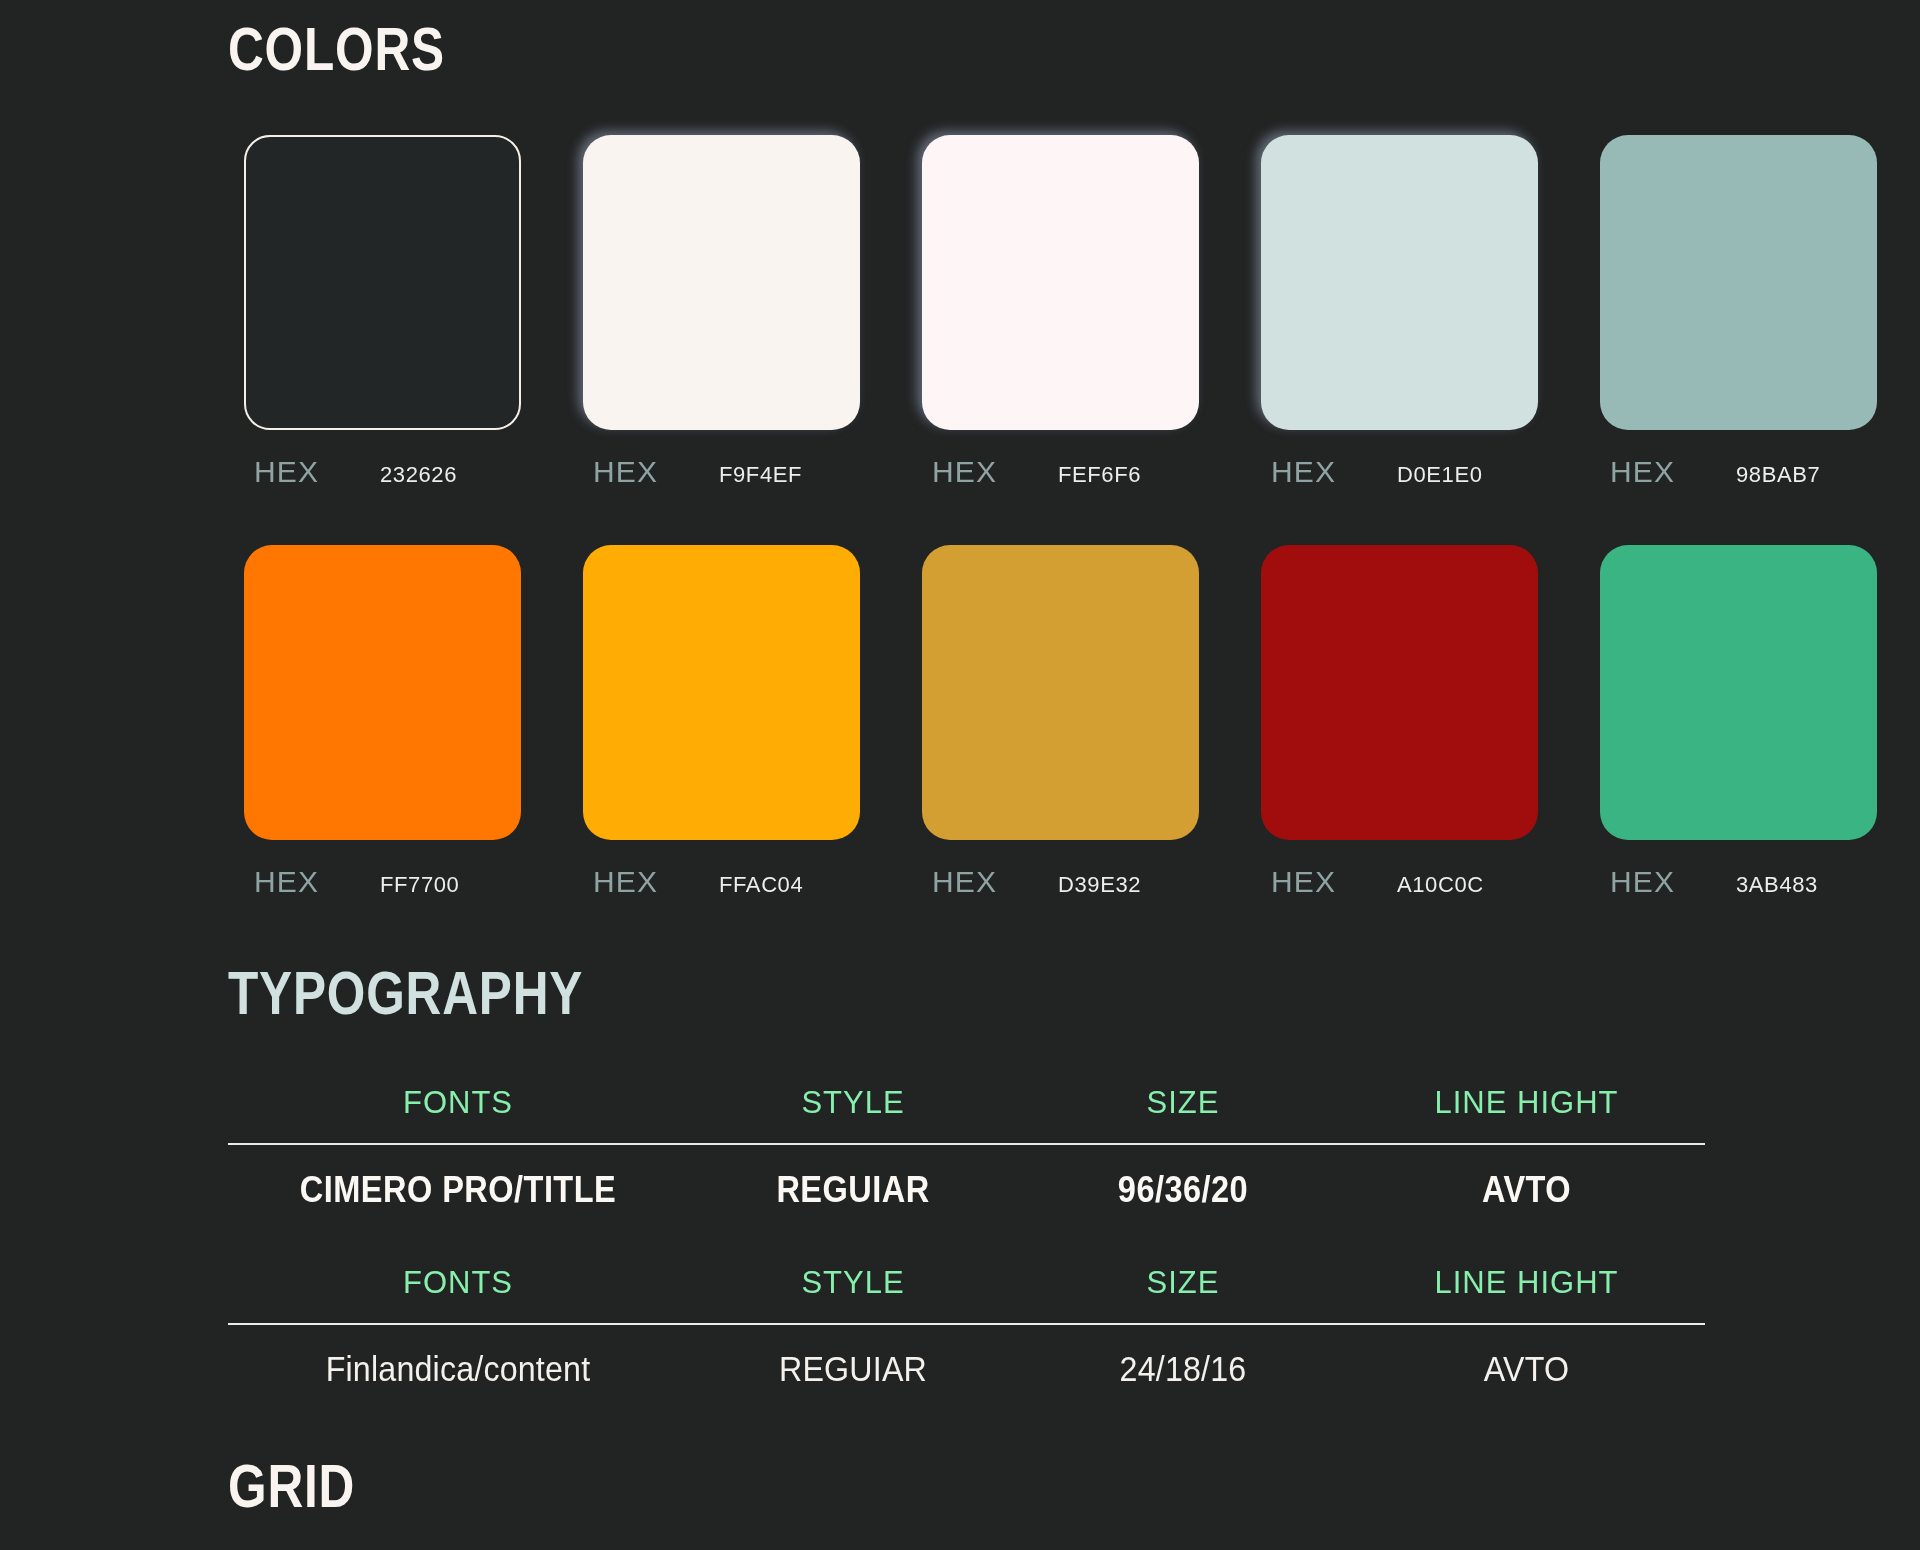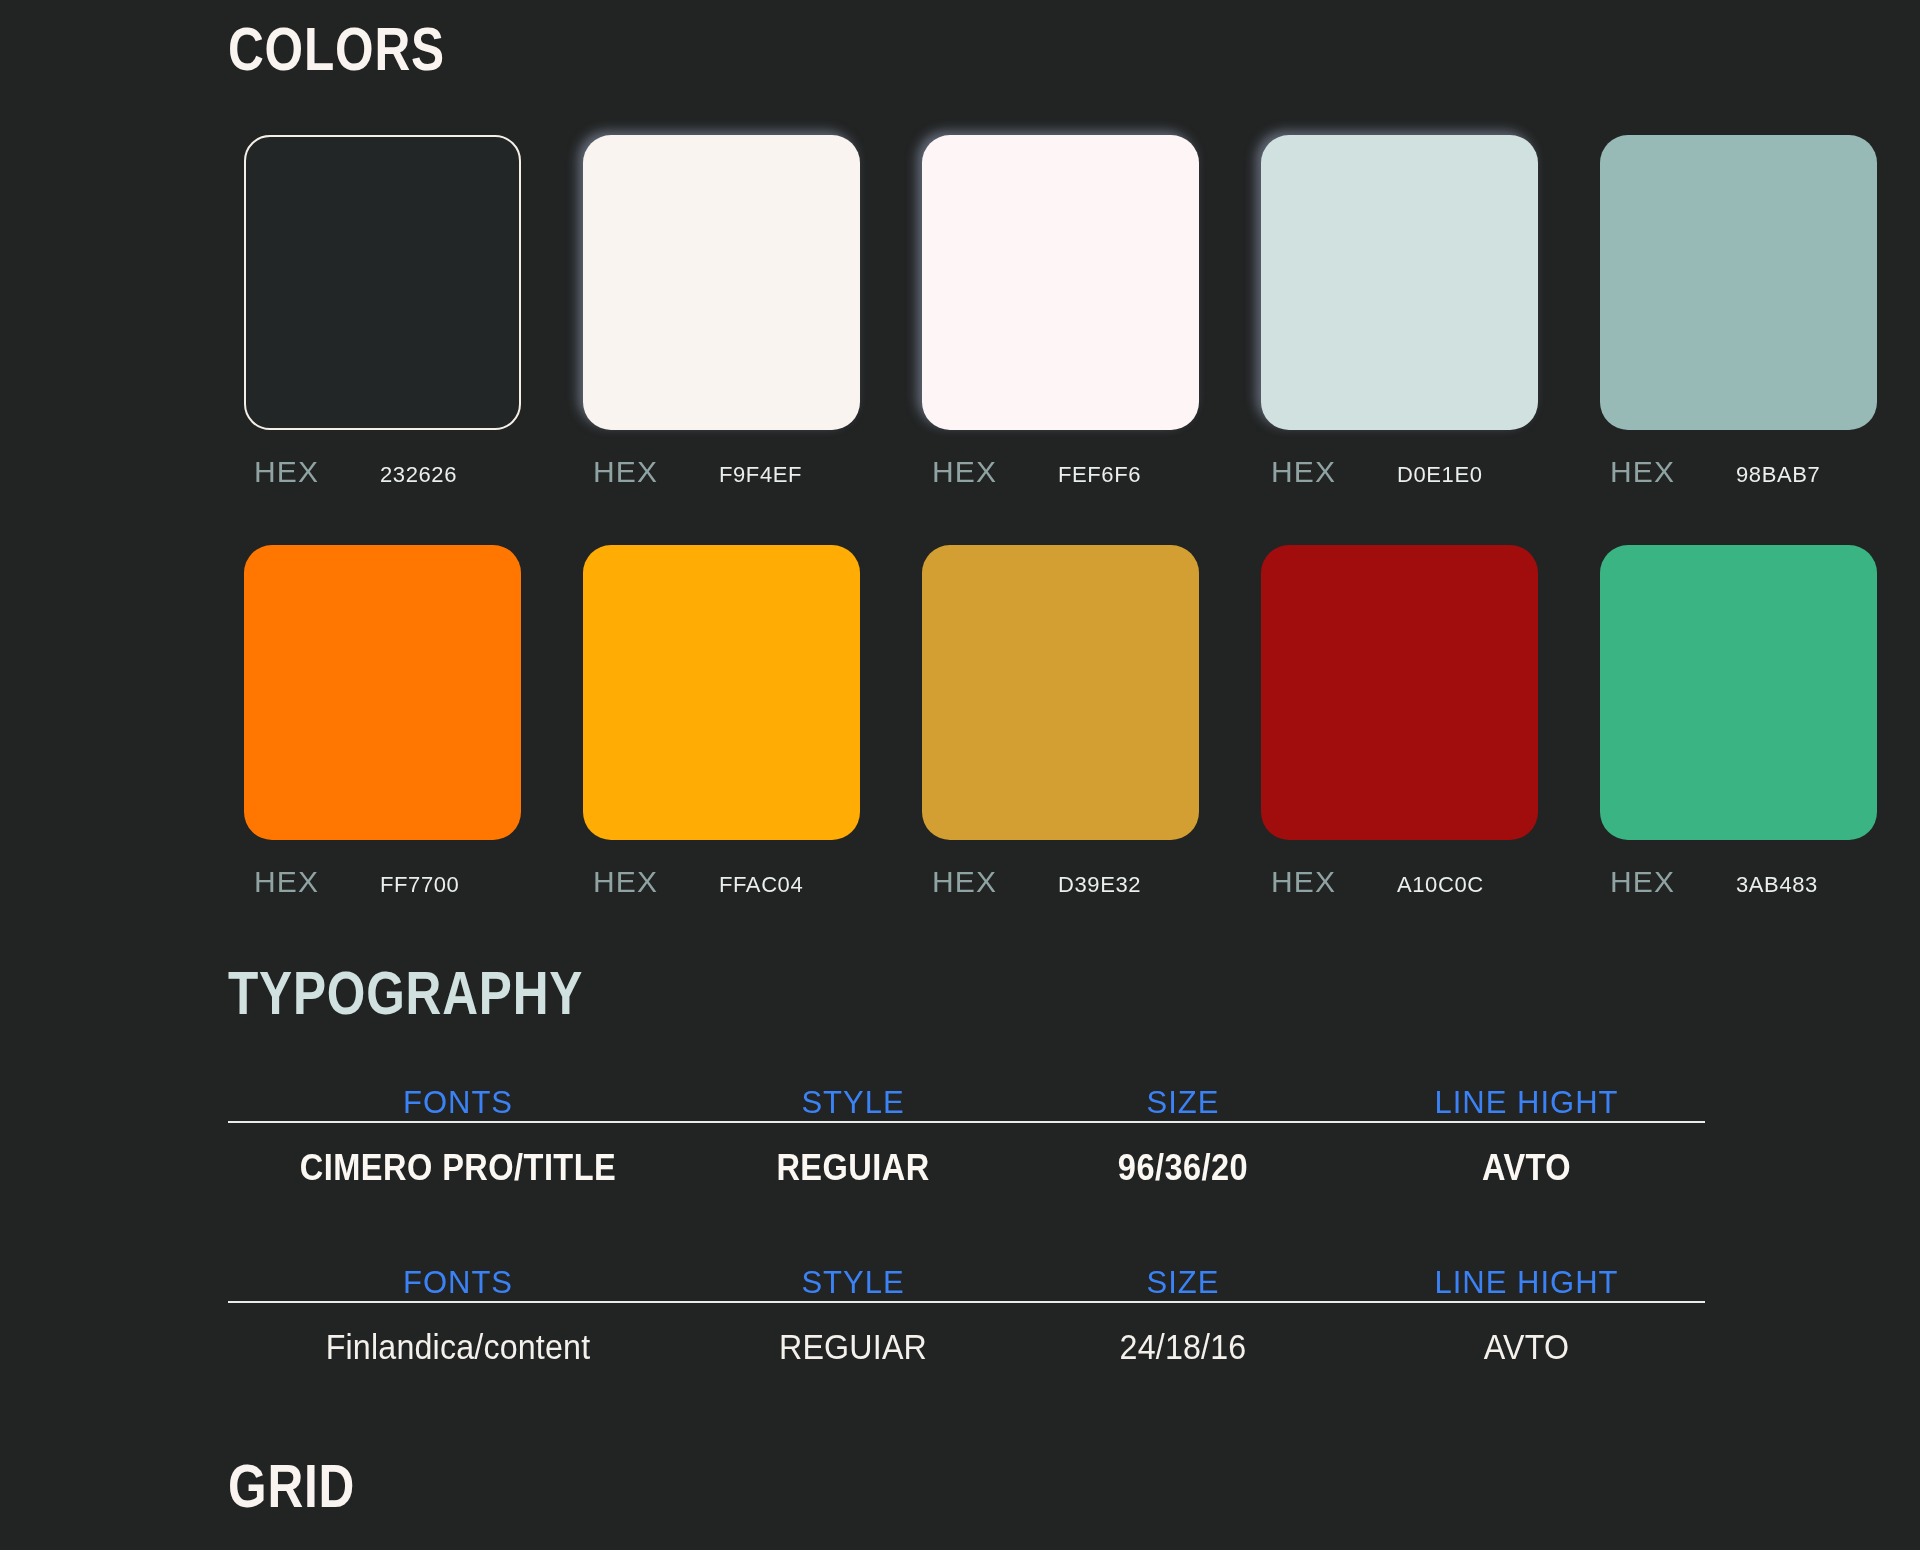--- a/index.html
+++ b/index.html
@@ -120,21 +120,22 @@
   .type-col { text-align:center; }
   .col-fonts     { width:460px; }
   .col-style     { width:330px; }
   .col-size      { width:330px; }
   .col-lineheight{ width:357px; }
 
   .type-head-row .type-col {
     font-family:"Liberation Sans Narrow","Liberation Sans",sans-serif;
     font-size:31px;
     letter-spacing:1px;
-    color:#3b82f6;
+    color:#86efac;
+    padding-bottom:22px;
   }
 
   .type-divider {
     width:100%;
     height:2px;
     background:#E8EDEB;
   }
 
   .type-body-row { padding-top:24px; }
 

